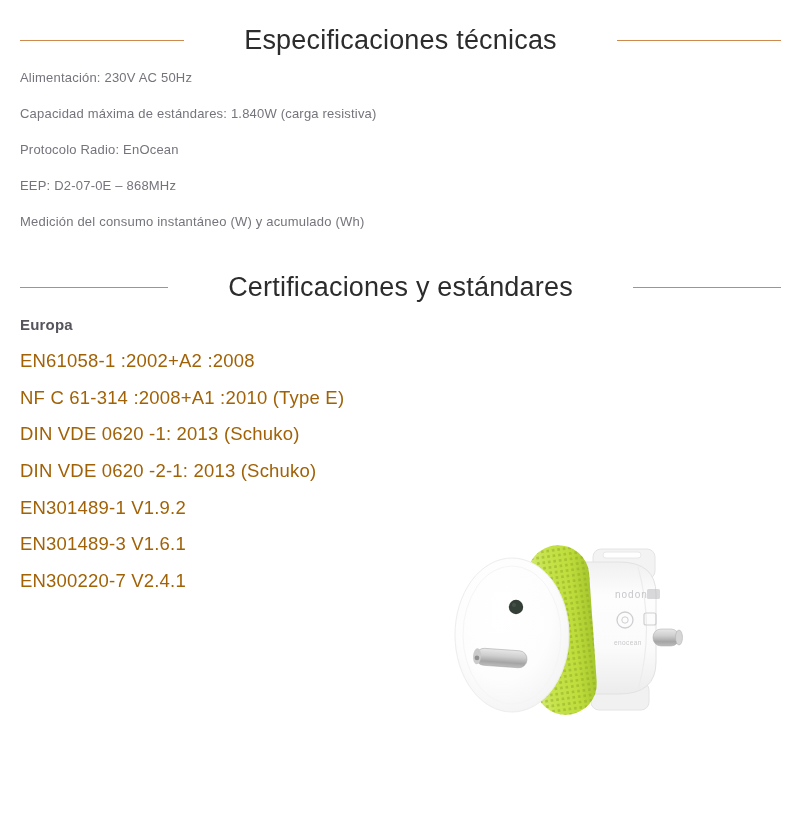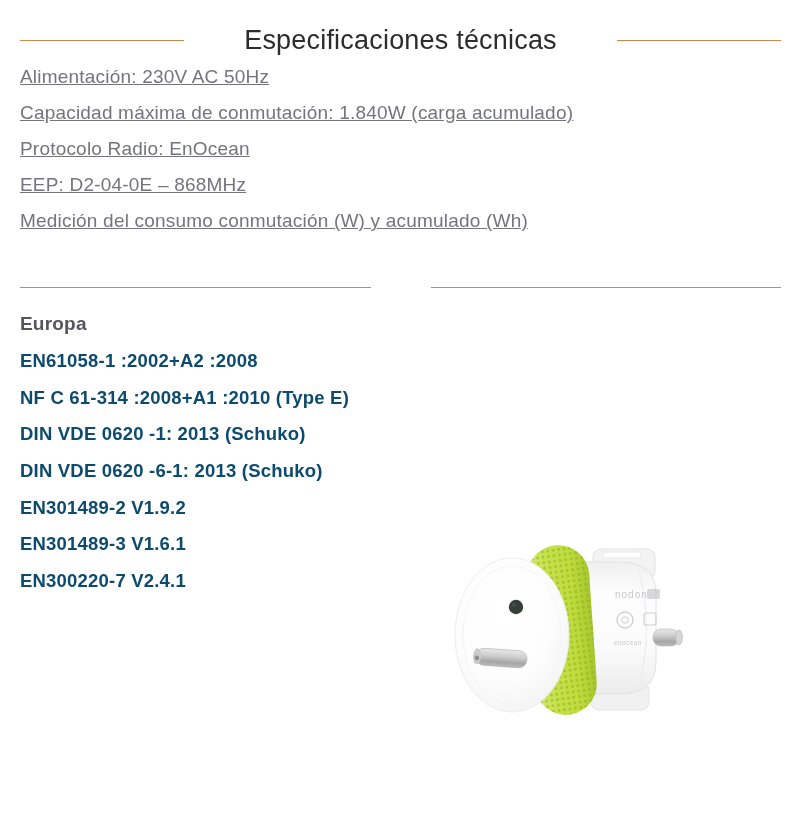--- a/index.html
+++ b/index.html
@@ -39,77 +39,76 @@
   ul.text-list {
     list-style: none;
     margin: 0;
     padding: 0 20px;
   }
   .spec-list { margin-top: 45px; }
   .spec-list li {
     height: 36px;
     display: flex;
     align-items: center;
-    font-size: 19px;
+    font-size: 13px;
     color: #74747c;
     letter-spacing: 0.2px;
-    text-decoration: underline;
   }
   .cert-list { margin-top: 46px; }
   .cert-list li {
     height: 36.7px;
     display: flex;
     align-items: center;
     font-size: 18.5px;
-    color: #0c4a6e;
+    color: #a16207;
     letter-spacing: 0.2px;
-    font-weight: bold;
   }
   .cert-list li.region-label {
     font-weight: bold;
     color: #55555d;
-    font-size: 19px;
+    font-size: 15px;
   }
   .product-figure {
     position: absolute;
     left: 441px;
     top: 536px;
     width: 252px;
     height: 188px;
   }
 </style>
 </head>
 <body>
 
 <div class="section-header first">
   <span class="accent-line"></span>
   <h2 class="section-title">Especificaciones técnicas</h2>
   <span class="accent-line"></span>
 </div>
 
 <ul class="text-list spec-list">
   <li>Alimentación: 230V AC 50Hz</li>
-  <li>Capacidad máxima de conmutación: 1.840W (carga acumulado)</li>
+  <li>Capacidad máxima de estándares: 1.840W (carga resistiva)</li>
   <li>Protocolo Radio: EnOcean</li>
-  <li>EEP: D2-04-0E – 868MHz</li>
-  <li>Medición del consumo conmutación (W) y acumulado (Wh)</li>
+  <li>EEP: D2-07-0E – 868MHz</li>
+  <li>Medición del consumo instantáneo (W) y acumulado (Wh)</li>
 </ul>
 
 <div class="section-header second">
   <span class="accent-line"></span>
+  <h2 class="section-title">Certificaciones y estándares</h2>
   <span class="accent-line"></span>
 </div>
 
 <ul class="text-list cert-list">
   <li class="region-label">Europa</li>
   <li>EN61058-1 :2002+A2 :2008</li>
   <li>NF C 61-314 :2008+A1 :2010 (Type E)</li>
   <li>DIN VDE 0620 -1: 2013 (Schuko)</li>
-  <li>DIN VDE 0620 -6-1: 2013 (Schuko)</li>
-  <li>EN301489-2 V1.9.2</li>
+  <li>DIN VDE 0620 -2-1: 2013 (Schuko)</li>
+  <li>EN301489-1 V1.9.2</li>
   <li>EN301489-3 V1.6.1</li>
   <li>EN300220-7 V2.4.1</li>
 </ul>
 
 <svg class="product-figure" viewBox="0 0 252 188" aria-hidden="true">
   <defs>
     <radialGradient id="faceGrad" cx="42%" cy="36%" r="78%">
       <stop offset="0%" stop-color="#ffffff"></stop>
       <stop offset="55%" stop-color="#fdfdfd"></stop>
       <stop offset="82%" stop-color="#f5f5f5"></stop>

